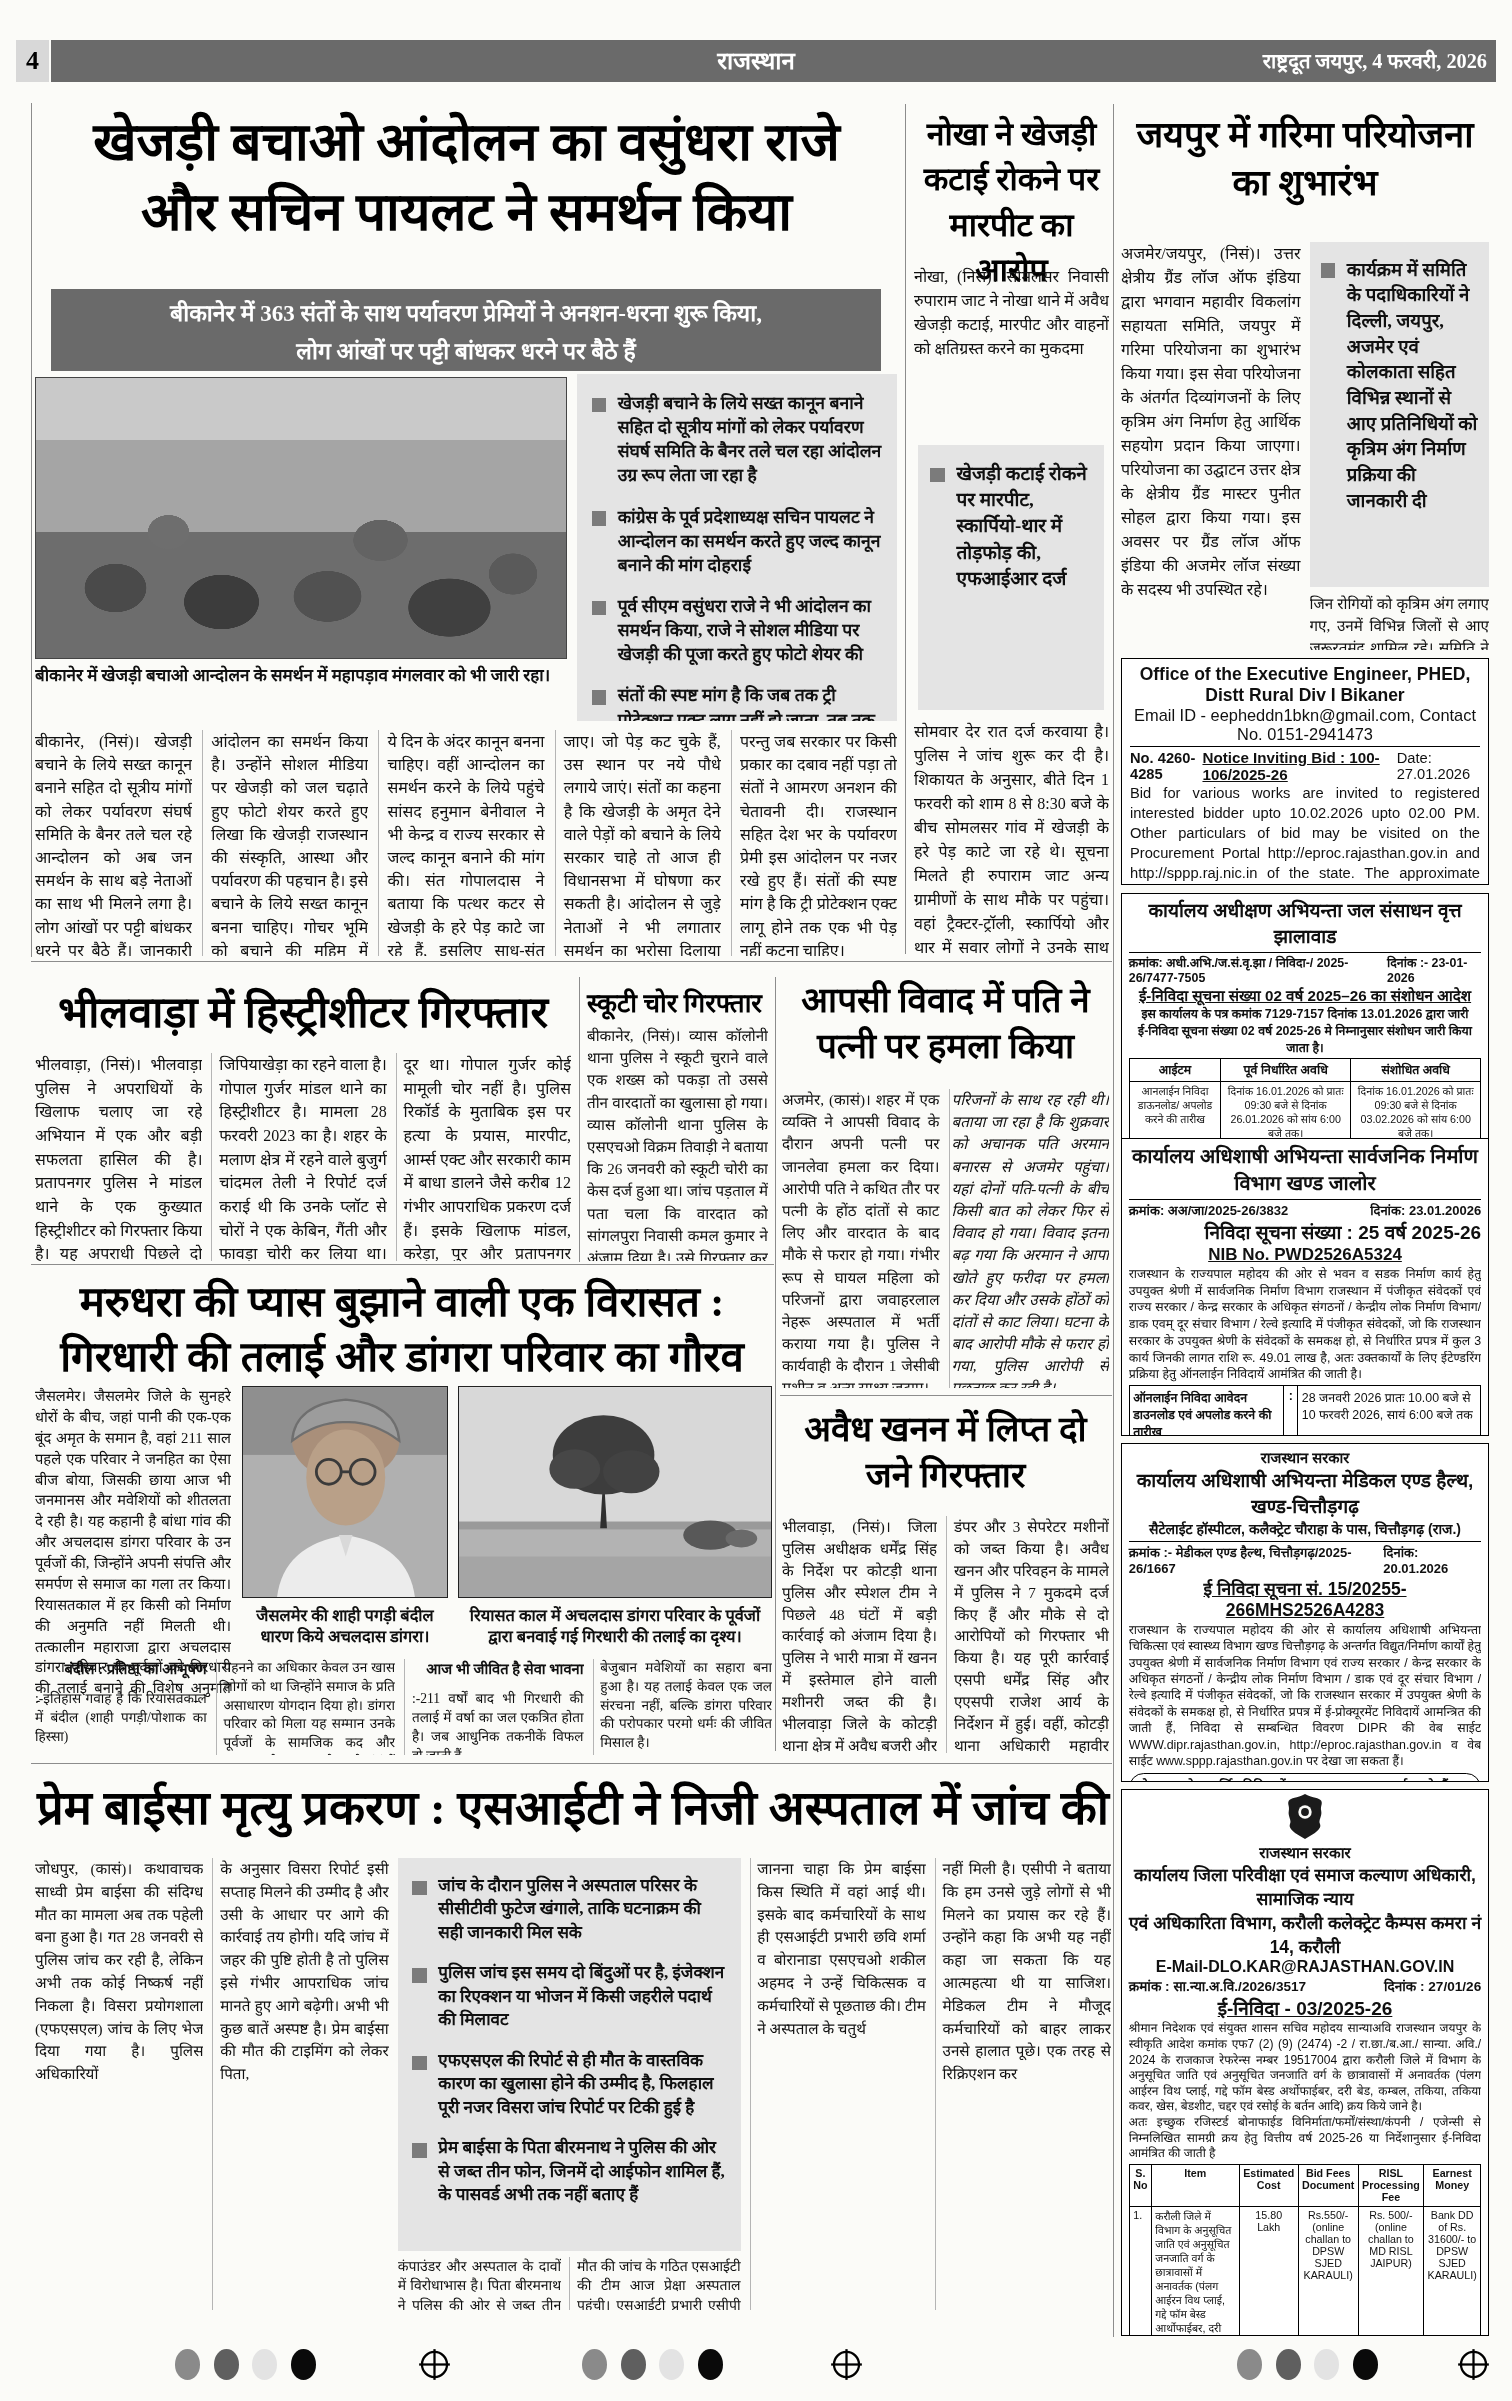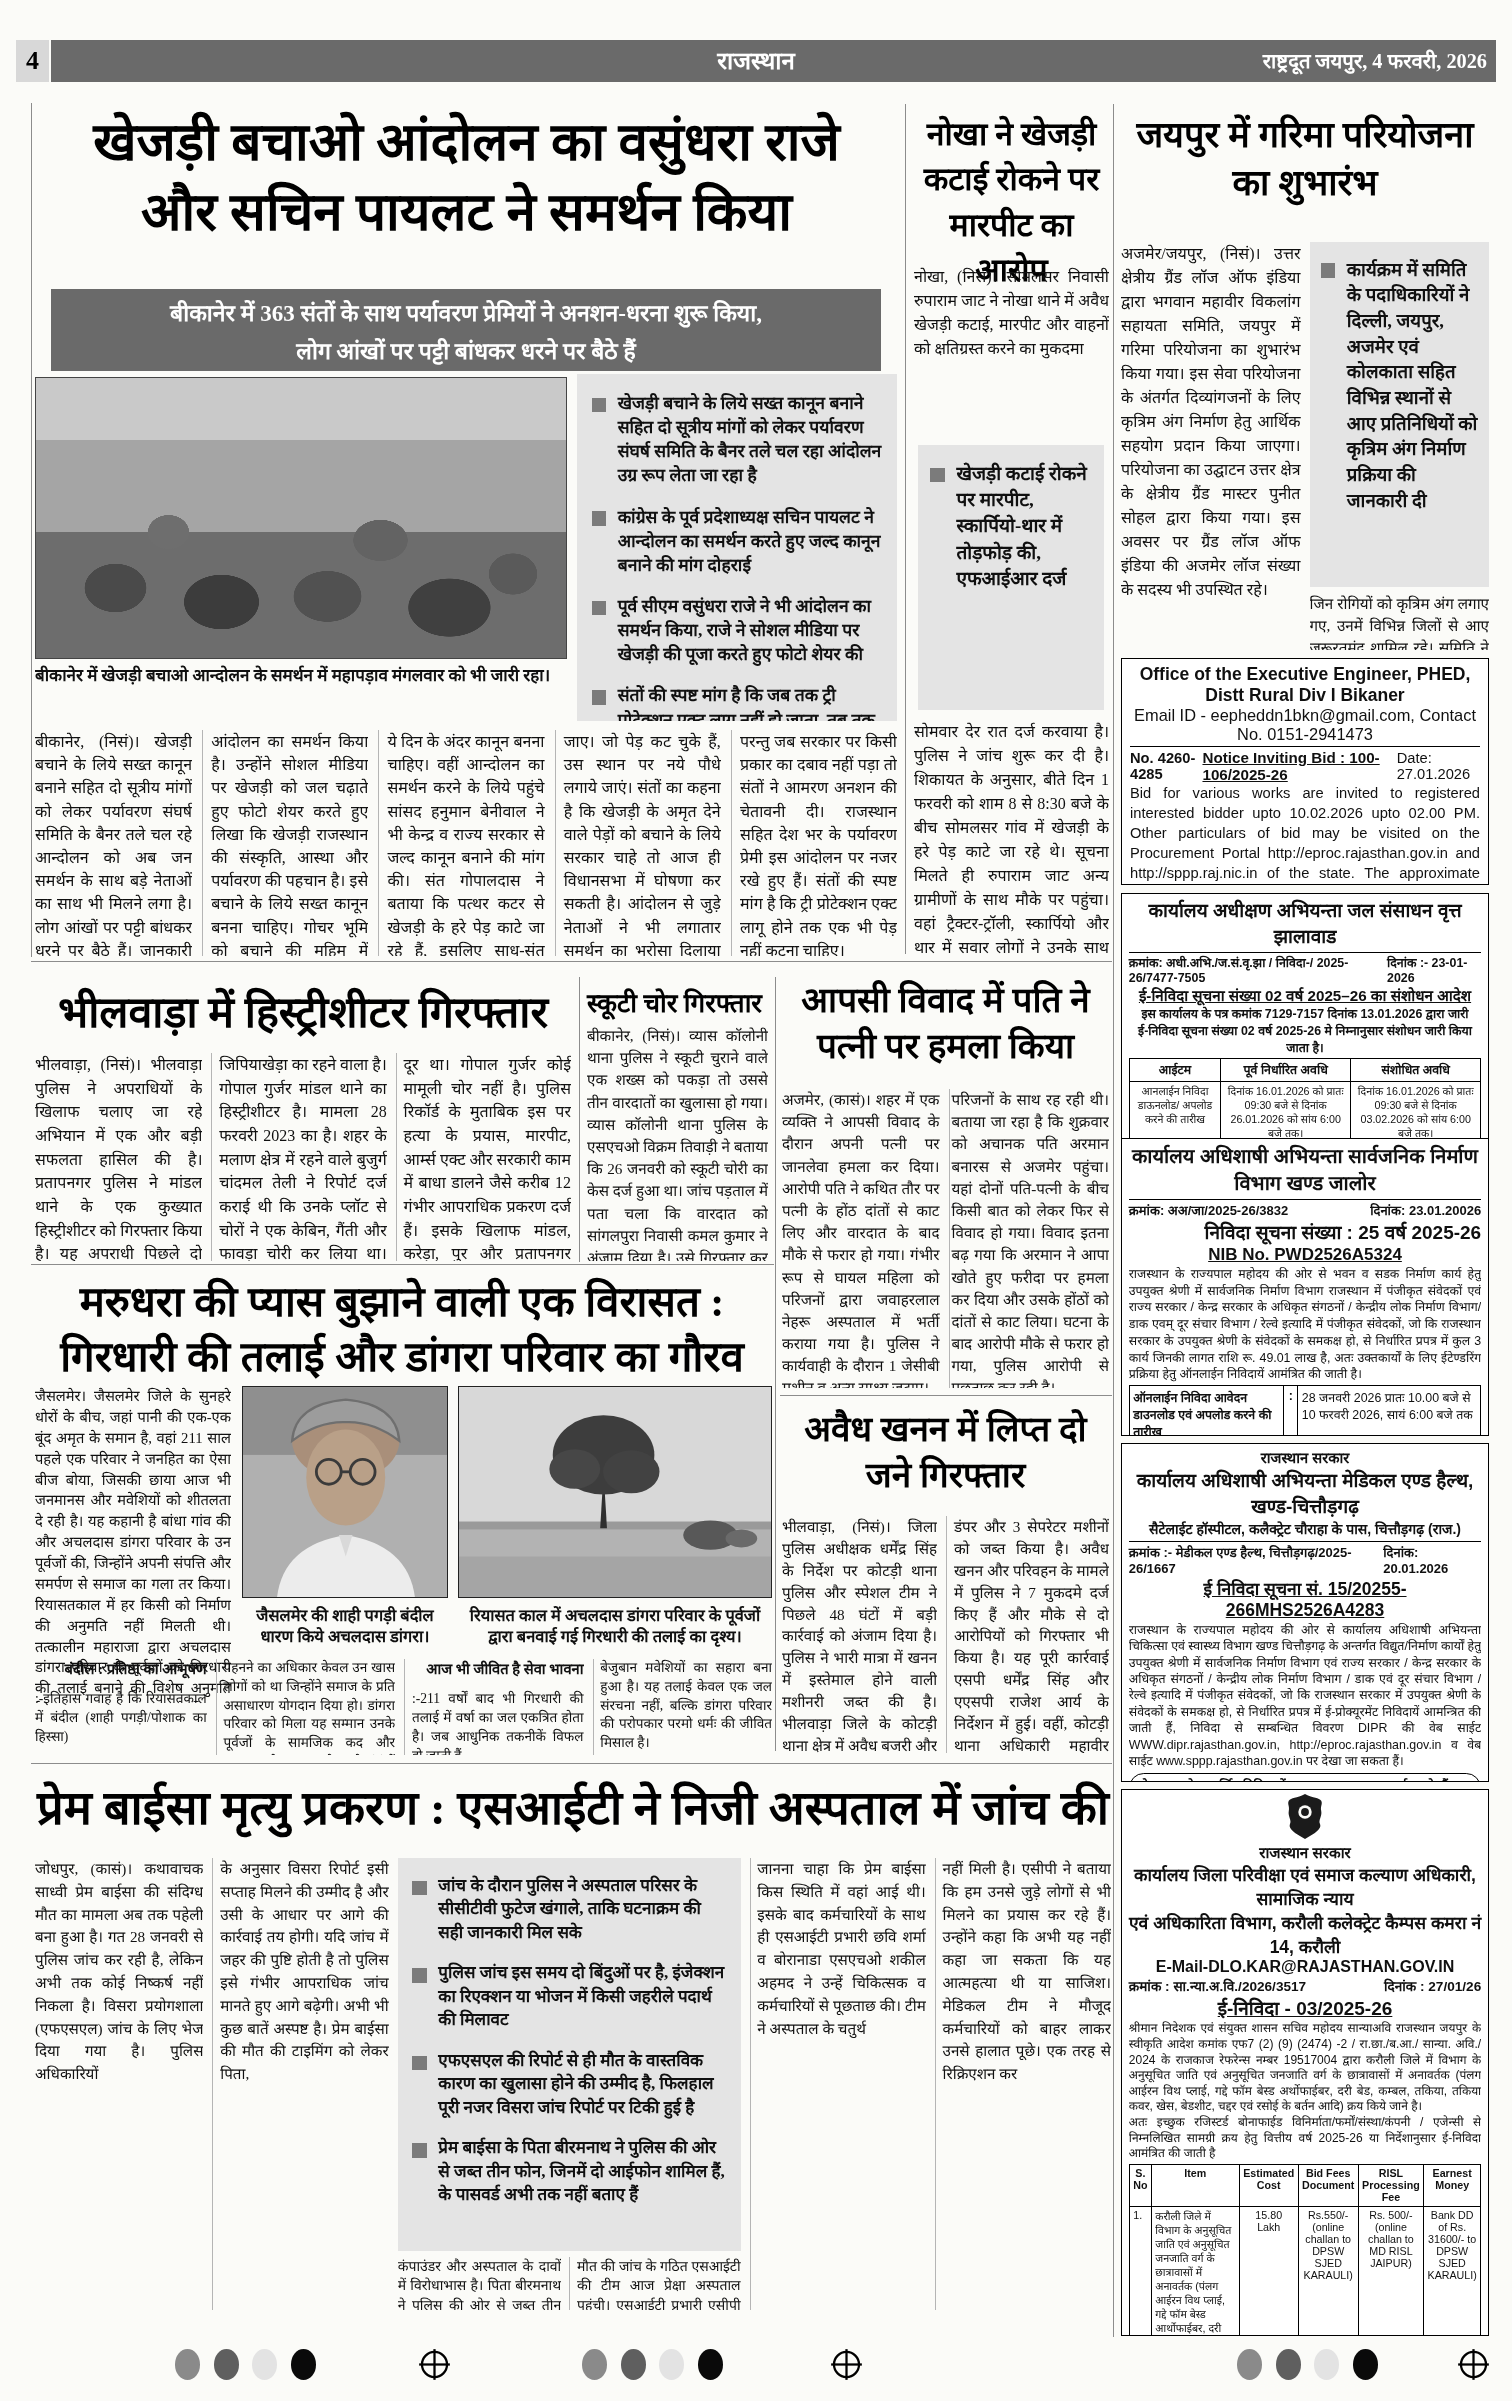--- a/index.html
+++ b/index.html
@@ -247,21 +247,21 @@
 
   <div class="abs headline" style="left:587px;top:987px;width:181px;height:33px;font-size:26px;text-align:left;">स्कूटी चोर गिरफ्तार</div>
   <div class="abs justify" style="left:587px;top:1025px;width:181px;height:236px;font-size:15.2px;line-height:1.46;">बीकानेर, (निसं)। व्यास कॉलोनी थाना पुलिस ने स्कूटी चुराने वाले एक शख्स को पकड़ा तो उससे तीन वारदातों का खुलासा हो गया। व्यास कॉलोनी थाना पुलिस के एसएचओ विक्रम तिवाड़ी ने बताया कि 26 जनवरी को स्कूटी चोरी का केस दर्ज हुआ था। जांच पड़ताल में पता चला कि वारदात को सांगलपुरा निवासी कमल कुमार ने अंजाम दिया है। उसे गिरफ्तार कर चोरी की स्कूटी बरामद की गई। उसने इलाके में बाइक चोरी की</div>
 
   <div class="abs headline" style="left:782px;top:978px;width:327px;height:102px;font-size:35px;">
     <div>आपसी विवाद में पति ने</div>
     <div>पत्नी पर हमला किया</div>
   </div>
   <div class="abs cols" style="left:782px;top:1089px;width:327px;height:299px;gap:9px;font-size:15.2px;line-height:1.46;">
     <div class="justify">अजमेर, (कासं)। शहर में एक व्यक्ति ने आपसी विवाद के दौरान अपनी पत्नी पर जानलेवा हमला कर दिया। आरोपी पति ने कथित तौर पर पत्नी के होंठ दांतों से काट लिए और वारदात के बाद मौके से फरार हो गया। गंभीर रूप से घायल महिला को परिजनों द्वारा जवाहरलाल नेहरू अस्पताल में भर्ती कराया गया है। पुलिस ने कार्यवाही के दौरान 1 जेसीबी मशीन व अन्य साक्ष्य जुटाए।</div>
-    <div class="justify" style="padding-left:2px;">परिजनों के साथ रह रही थी। बताया जा रहा है कि शुक्रवार को अचानक पति अरमान बनारस से अजमेर पहुंचा। यहां दोनों पति-पत्नी के बीच किसी बात को लेकर फिर से विवाद हो गया। विवाद इतना बढ़ गया कि अरमान ने आपा खोते हुए फरीदा पर हमला कर दिया और उसके होंठों को दांतों से काट लिया। घटना के बाद आरोपी मौके से फरार हो गया, पुलिस आरोपी से पूछताछ कर रही है।</div>
+    <div class="justify" style="padding-left:2px;font-style:italic;">परिजनों के साथ रह रही थी। बताया जा रहा है कि शुक्रवार को अचानक पति अरमान बनारस से अजमेर पहुंचा। यहां दोनों पति-पत्नी के बीच किसी बात को लेकर फिर से विवाद हो गया। विवाद इतना बढ़ गया कि अरमान ने आपा खोते हुए फरीदा पर हमला कर दिया और उसके होंठों को दांतों से काट लिया। घटना के बाद आरोपी मौके से फरार हो गया, पुलिस आरोपी से पूछताछ कर रही है।</div>
   </div>
 
   <div class="abs headline" style="left:35px;top:1275px;width:734px;height:102px;font-size:42px;">
     <div>मरुधरा की प्यास बुझाने वाली एक विरासत :</div>
     <div>गिरधारी की तलाई और डांगरा परिवार का गौरव</div>
   </div>
   <div class="abs justify" style="left:35px;top:1386px;width:196px;height:316px;font-size:14.7px;line-height:1.42;">जैसलमेर। जैसलमेर जिले के सुनहरे धोरों के बीच, जहां पानी की एक-एक बूंद अमृत के समान है, वहां 211 साल पहले एक परिवार ने जनहित का ऐसा बीज बोया, जिसकी छाया आज भी जनमानस और मवेशियों को शीतलता दे रही है। यह कहानी है बांधा गांव की और अचलदास डांगरा परिवार के उन पूर्वजों की, जिन्होंने अपनी संपत्ति और समर्पण से समाज का गला तर किया। रियासतकाल में हर किसी को निर्माण की अनुमति नहीं मिलती थी। तत्कालीन महाराजा द्वारा अचलदास डांगरा परिवार के पूर्वजों को गिरधारी की तलाई बनाने की विशेष अनुमति देना इस बात का प्रमाण है कि यह परिवार रियासत के सबसे प्रतिष्ठित और विश्वसनीय परिवारों में से एक था। जैसलमेर के आधिकारिक पर्यटन पोर्टल पर यहां की जल संरक्षण परंपराओं की महता को समझा जा सकता है।</div>
 
   <div class="abs photo" style="left:242px;top:1386px;width:206px;height:212px;background:#b9b9b9;border:1.1px solid #222;">
     <svg width="206" height="212" viewBox="0 0 365 375">

